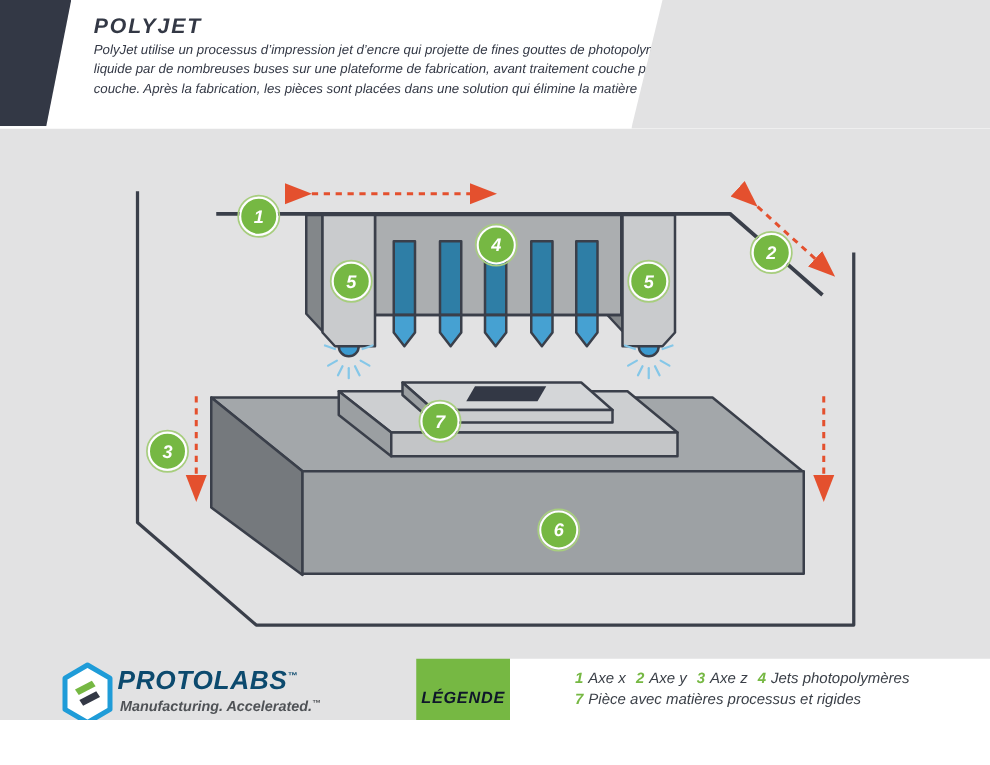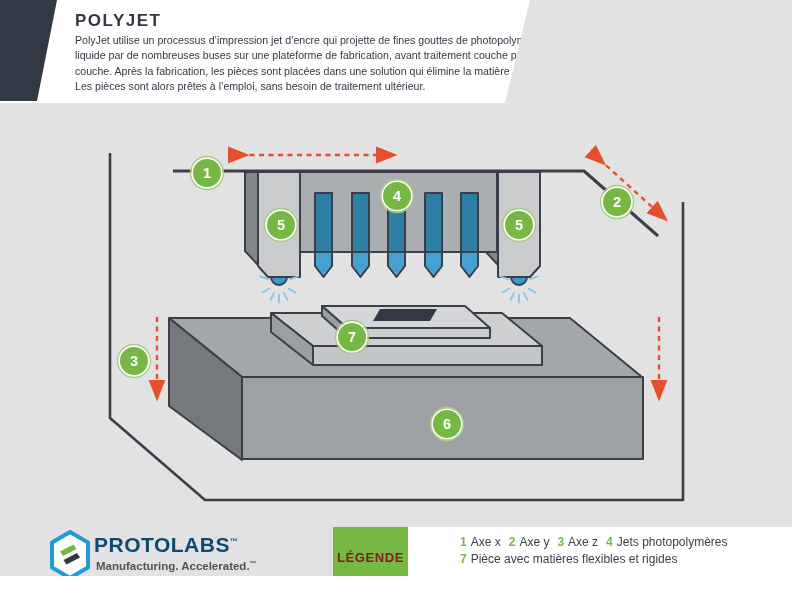--- a/index.html
+++ b/index.html
@@ -1,17 +1,17 @@
 <!DOCTYPE html>
 <html><head>
 <meta charset="utf-8">
 <style>
   html,body{margin:0;padding:0;background:#ffffff;}
   .page{position:relative;width:792px;height:576px;background:#ffffff;overflow:hidden;
-        font-family:"Liberation Sans",sans-serif;-webkit-font-smoothing:antialiased;}
+        font-family:"Liberation Sans",sans-serif;font-style:italic;-webkit-font-smoothing:antialiased;}
   
   .navy-corner{position:absolute;left:0;top:0;width:57px;height:101px;background:#333845;
                clip-path:polygon(0 0,57px 0,37px 101px,0 101px);}
   .page-title{position:absolute;left:75px;top:11px;font-size:17px;font-weight:bold;
               letter-spacing:1.5px;color:#333845;}
   .desc{position:absolute;left:75px;top:33px;width:460px;font-size:10.6px;line-height:15.4px;
         color:#333845;}
   .desc div{white-space:nowrap;}
   
   .gray-body{position:absolute;left:0;top:103px;width:792px;height:509px;background:#e2e2e3;}
@@ -21,21 +21,21 @@
   
   .logo-mark{position:absolute;left:48px;top:529px;width:44px;height:52px;}
   .brand-name{position:absolute;left:94px;top:533px;font-size:21px;font-weight:bold;
               color:#0c4a6e;letter-spacing:0.5px;}
   .brand-name sup{font-size:8px;vertical-align:8px;}
   .brand-tagline{position:absolute;left:96px;top:560px;font-size:11.5px;font-weight:600;
                  color:#4f5256;}
   .brand-tagline sup{font-size:7px;vertical-align:4px;}
   
   .legend-title-box{position:absolute;left:333px;top:527px;width:75px;height:61px;background:#76b843;
-                    color:#7f1d1d;display:flex;align-items:center;justify-content:center;
+                    color:#0f172a;display:flex;align-items:center;justify-content:center;
                     font-size:13px;font-weight:bold;letter-spacing:0.6px;}
   .legend-panel{position:absolute;left:408px;top:527px;width:384px;height:61px;background:#ffffff;
                 box-sizing:border-box;padding:7px 0 0 16px;font-size:12px;color:#3a3f47;}
   .legend-row{line-height:16.6px;white-space:nowrap;margin-left:36px;}
   .lnum{font-weight:bold;color:#76b843;margin-right:4px;}
   .llab{margin-right:8px;}
   
   .oline{stroke:#3a3f4a;stroke-width:2;stroke-linejoin:round;}
   .marker-num{font-family:"Liberation Sans",sans-serif;font-size:14.5px;font-weight:bold;
               fill:#ffffff;text-anchor:middle;}
@@ -44,21 +44,20 @@
 <body>
 
 <div class="page">
 
   <div class="navy-corner"></div>
   <div class="page-title">POLYJET</div>
   <div class="desc">
     <div>PolyJet utilise un processus d’impression jet d’encre qui projette de fines gouttes de photopolymère</div>
     <div>liquide par de nombreuses buses sur une plateforme de fabrication, avant traitement couche par</div>
     <div>couche. Après la fabrication, les pièces sont placées dans une solution qui élimine la matière support.</div>
-    <div>Les pièces sont alors prêtes à l’emploi, sans besoin de traitement ultérieur.</div>
   </div>
 
   <div class="gray-body"></div>
   <div class="gray-corner"></div>
 
   <svg class="diagram-svg" viewBox="0 0 792 612">
     <defs>
       <marker id="ah" markerWidth="9" markerHeight="8" refX="5" refY="4" orient="auto">
         <path d="M0,0.5 L9,4 L0,7.5 Z" fill="#e4502e"></path>
       </marker>
@@ -187,17 +186,17 @@
   <div class="brand-tagline"><span>Manufacturing. Accelerated.</span><sup>™</sup></div>
 
   <div class="legend-title-box">
     <span>LÉGENDE</span>
   </div>
   <div class="legend-panel">
     <div class="legend-row">
       <span class="lnum">1</span><span class="llab">Axe x</span><span class="lnum">2</span><span class="llab">Axe y</span><span class="lnum">3</span><span class="llab">Axe z</span><span class="lnum">4</span><span class="llab">Jets photopolymères</span>
     </div>
     <div class="legend-row">
-      <span class="lnum">7</span><span class="llab">Pièce avec matières flexibles et rigides</span>
+      <span class="lnum">7</span><span class="llab">Pièce avec matières processus et rigides</span>
     </div>
   </div>
 
 </div>
 
 </body></html>

